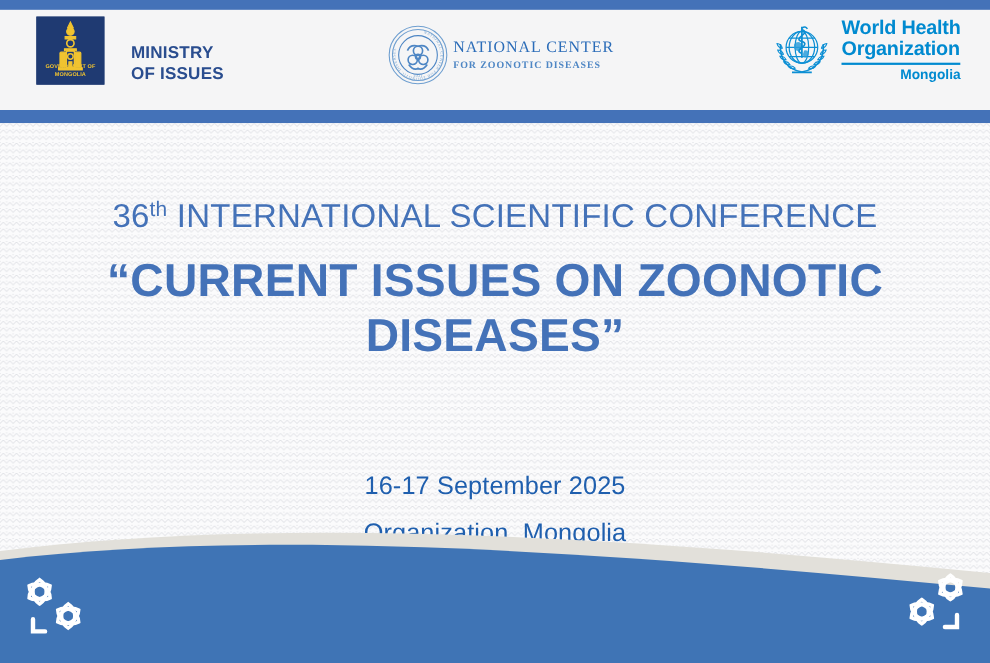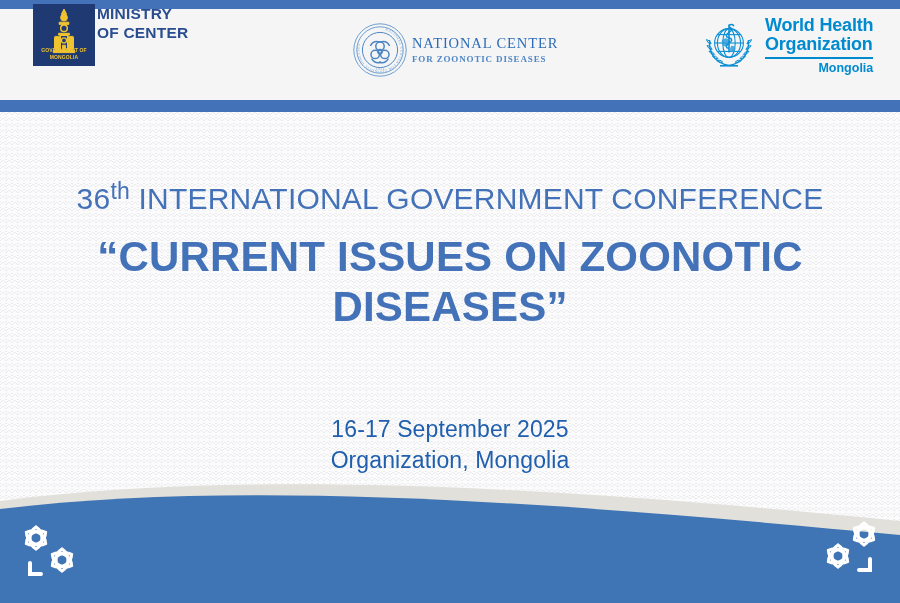--- a/index.html
+++ b/index.html
@@ -40,24 +40,24 @@
     position: absolute;
     left: 0; top: 100px;
     width: 900px;
     height: 12px;
     background: #4472b8;
   }
 
   
   .logo-moh {
     position: absolute;
-    left: 33px; top: 4px;
+    left: 33px; top: 15px;
     display: flex;
-    align-items: flex-start;
-    gap: 2px;
+    align-items: flex-end;
+    gap: 24px;
   }
   .moh-crest {
     width: 62px;
     height: 62px;
     background: #1f3a72;
     position: relative;
     flex: 0 0 auto;
   }
   .moh-crest .crest-text {
     position: absolute;
@@ -161,21 +161,21 @@
   }
   .conf-line {
     color: #4472b8;
     font-size: 30px;
     font-weight: normal;
     letter-spacing: .2px;
     line-height: 38px;
     white-space: nowrap;
   }
   .conf-line .sup {
-    font-size: 23px;
+    font-size: 19px;
     vertical-align: 10px;
   }
   .main-title {
     color: #4472b8;
     font-size: 42px;
     font-weight: bold;
     line-height: 50px;
     letter-spacing: .2px;
     margin-top: 14px;
     padding: 0 52px;
@@ -185,20 +185,21 @@
     position: absolute;
     left: 0; top: 414px;
     width: 900px;
     text-align: center;
   }
   .meta-line {
     color: #1f5fae;
     font-size: 23px;
     line-height: 31px;
     letter-spacing: .1px;
+    margin-top: 12px;
   }
 
   
   .waves {
     position: absolute;
     left: 0; bottom: 0;
     width: 900px;
     height: 130px;
   }
 
@@ -241,21 +242,21 @@
           <path d="M29.6 41.2 h2.8 v4.2 h-2.8 z"></path>
 
           <path d="M20.2 46.6 h21.6 v2 h-21.6 z"></path>
         </g>
       </svg>
       <div class="crest-text l1">GOVERNMENT OF</div>
       <div class="crest-text l2">MONGOLIA</div>
     </div>
     <div class="moh-name">
       <div>MINISTRY</div>
-      <div>OF CENTER</div>
+      <div>OF ISSUES</div>
     </div>
   </div>
 
   <div class="logo-nczd">
     <div class="nczd-seal">
       <svg width="56" height="56" viewBox="0 0 56 56" aria-hidden="true">
         <circle cx="28" cy="28" r="26.2" fill="none" stroke="#6f9fd0" stroke-width="1"></circle>
         <circle cx="28" cy="28" r="23.2" fill="none" stroke="#6f9fd0" stroke-width="1"></circle>
         <circle cx="28" cy="28" r="17.6" fill="none" stroke="#4e86c4" stroke-width="1"></circle>
 
@@ -329,21 +330,21 @@
       <div class="who-rule"></div>
       <div class="who-l3">Mongolia</div>
     </div>
   </div>
 
   <div class="header-divider"></div>
 
   <div class="body-area"></div>
 
   <div class="title-block">
-    <div class="conf-line"><span>36</span><span class="sup">th</span><span> INTERNATIONAL GOVERNMENT CONFERENCE</span></div>
+    <div class="conf-line"><span>36</span><span class="sup">th</span><span> INTERNATIONAL SCIENTIFIC CONFERENCE</span></div>
     <div class="main-title">“CURRENT ISSUES ON ZOONOTIC DISEASES”</div>
   </div>
 
   <div class="meta-block">
     <div class="meta-line">16-17 September 2025</div>
     <div class="meta-line">Organization, Mongolia</div>
   </div>
 
   <div class="waves">
     <svg width="900" height="130" viewBox="0 0 900 130" preserveAspectRatio="none" aria-hidden="true">

